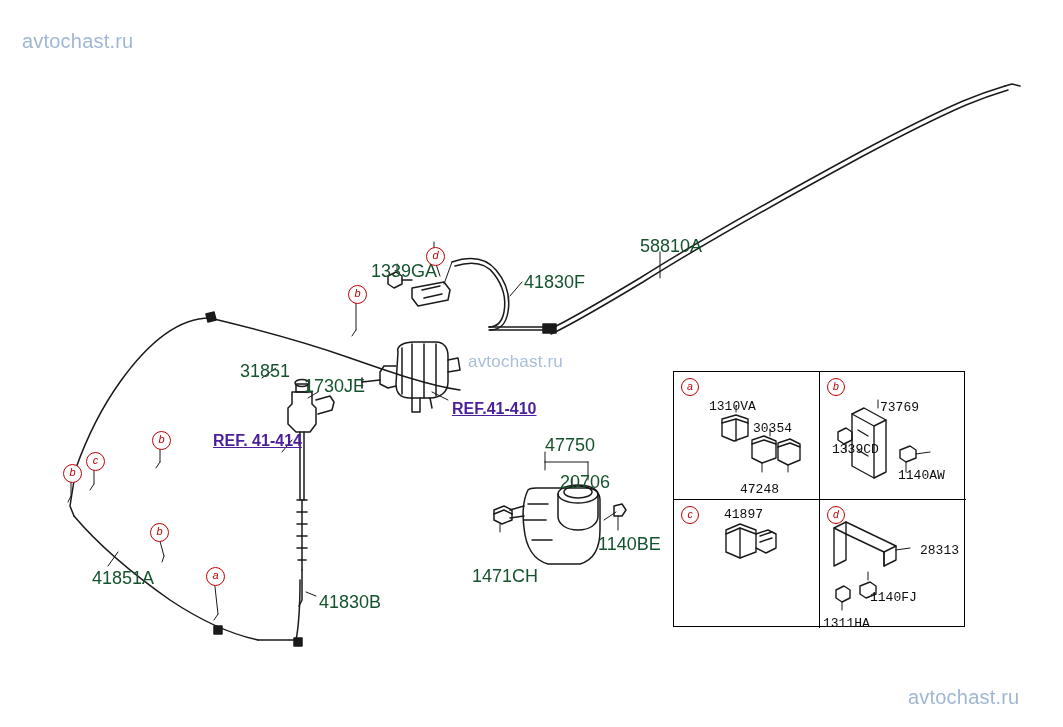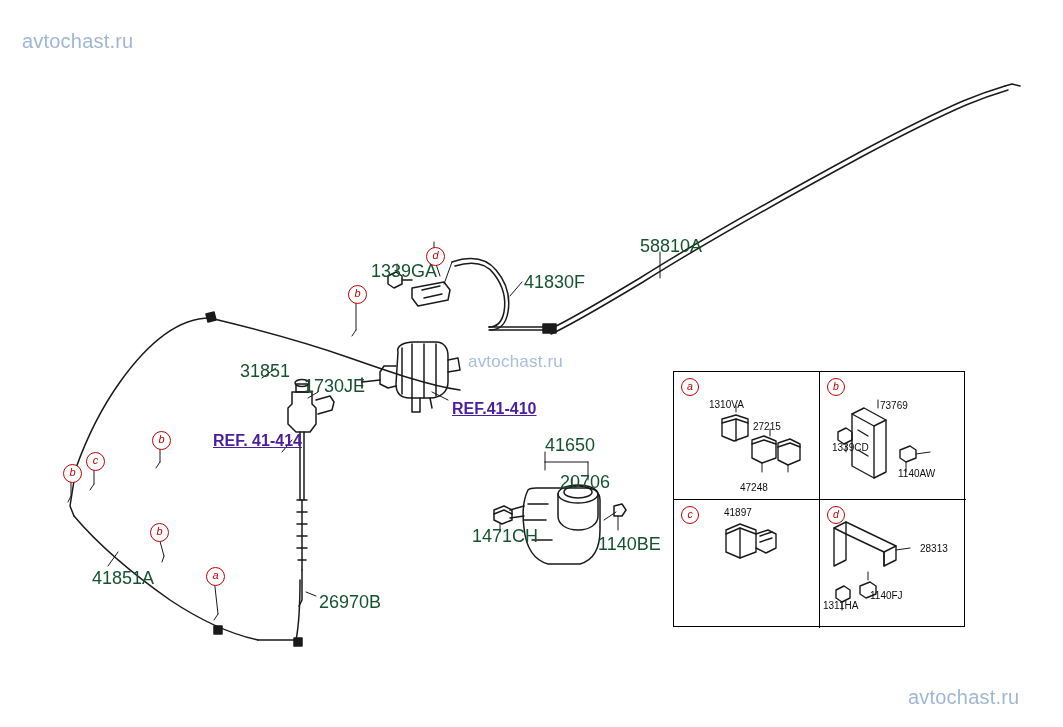--- a/index.html
+++ b/index.html
@@ -87,22 +87,22 @@
     border-radius: 50%;
     color: #c00000;
     font-size: 10.5px;
     line-height: 14px;
     text-align: center;
     font-style: italic;
     font-family: "Liberation Sans", sans-serif;
   }
   .lgtxt {
     position: absolute;
-    font-family: Liberation Sans, sans-serif;
-    font-size: 10px;
+    font-family: Liberation Mono, monospace;
+    font-size: 13px;
     color: #0d0d0d;
     white-space: nowrap;
   }
 </style>
 </head>
 <body>
 
 <div id="page">
 
   <div class="wm wm-tl">avtochast.ru</div>
@@ -276,56 +276,56 @@
       <path d="M836 590 L 844 586 L 850 590 L 850 598 L 842 602 L 836 598 Z"></path>
       <path d="M842 602 L 842 610" stroke-width="1"></path>
     </g>
   </svg>
 
   <div class="lbl" style="left:371px;top:261px">1339GA</div>
   <div class="lbl" style="left:524px;top:272px">41830F</div>
   <div class="lbl" style="left:640px;top:236px">58810A</div>
   <div class="lbl" style="left:240px;top:361px">31851</div>
   <div class="lbl" style="left:304px;top:376px">1730JE</div>
-  <div class="lbl" style="left:545px;top:435px">41650</div>
+  <div class="lbl" style="left:545px;top:435px">47750</div>
   <div class="lbl" style="left:560px;top:472px">20706</div>
-  <div class="lbl" style="left:472px;top:526px">1471CH</div>
+  <div class="lbl" style="left:472px;top:566px">1471CH</div>
   <div class="lbl" style="left:598px;top:534px">1140BE</div>
   <div class="lbl" style="left:92px;top:568px">41851A</div>
-  <div class="lbl" style="left:319px;top:592px">26970B</div>
+  <div class="lbl" style="left:319px;top:592px">41830B</div>
 
   <div class="lbl ref" style="left:452px;top:400px">REF.41-410</div>
   <div class="lbl ref" style="left:213px;top:432px">REF. 41-414</div>
 
   <div class="callout" style="left:348px;top:285px">b</div>
   <div class="callout" style="left:426px;top:247px">d</div>
   <div class="callout" style="left:152px;top:431px">b</div>
   <div class="callout" style="left:86px;top:452px">c</div>
   <div class="callout" style="left:63px;top:464px">b</div>
   <div class="callout" style="left:150px;top:523px">b</div>
   <div class="callout" style="left:206px;top:567px">a</div>
 
   <div id="legend">
     <div class="lgcell lg-a">
       <div class="lgmark">a</div>
       <div class="lgtxt" style="left:35px;top:27px">1310VA</div>
-      <div class="lgtxt" style="left:79px;top:49px">27215</div>
+      <div class="lgtxt" style="left:79px;top:49px">30354</div>
       <div class="lgtxt" style="left:66px;top:110px">47248</div>
     </div>
     <div class="lgcell lg-b">
       <div class="lgmark">b</div>
       <div class="lgtxt" style="left:60px;top:28px">73769</div>
       <div class="lgtxt" style="left:12px;top:70px">1339CD</div>
       <div class="lgtxt" style="left:78px;top:96px">1140AW</div>
     </div>
     <div class="lgcell lg-c">
       <div class="lgmark">c</div>
       <div class="lgtxt" style="left:50px;top:7px">41897</div>
     </div>
     <div class="lgcell lg-d">
       <div class="lgmark">d</div>
       <div class="lgtxt" style="left:100px;top:43px">28313</div>
       <div class="lgtxt" style="left:50px;top:90px">1140FJ</div>
-      <div class="lgtxt" style="left:3px;top:100px">1311HA</div>
+      <div class="lgtxt" style="left:3px;top:116px">1311HA</div>
     </div>
   </div>
 
 </div>
 
 </body></html>

